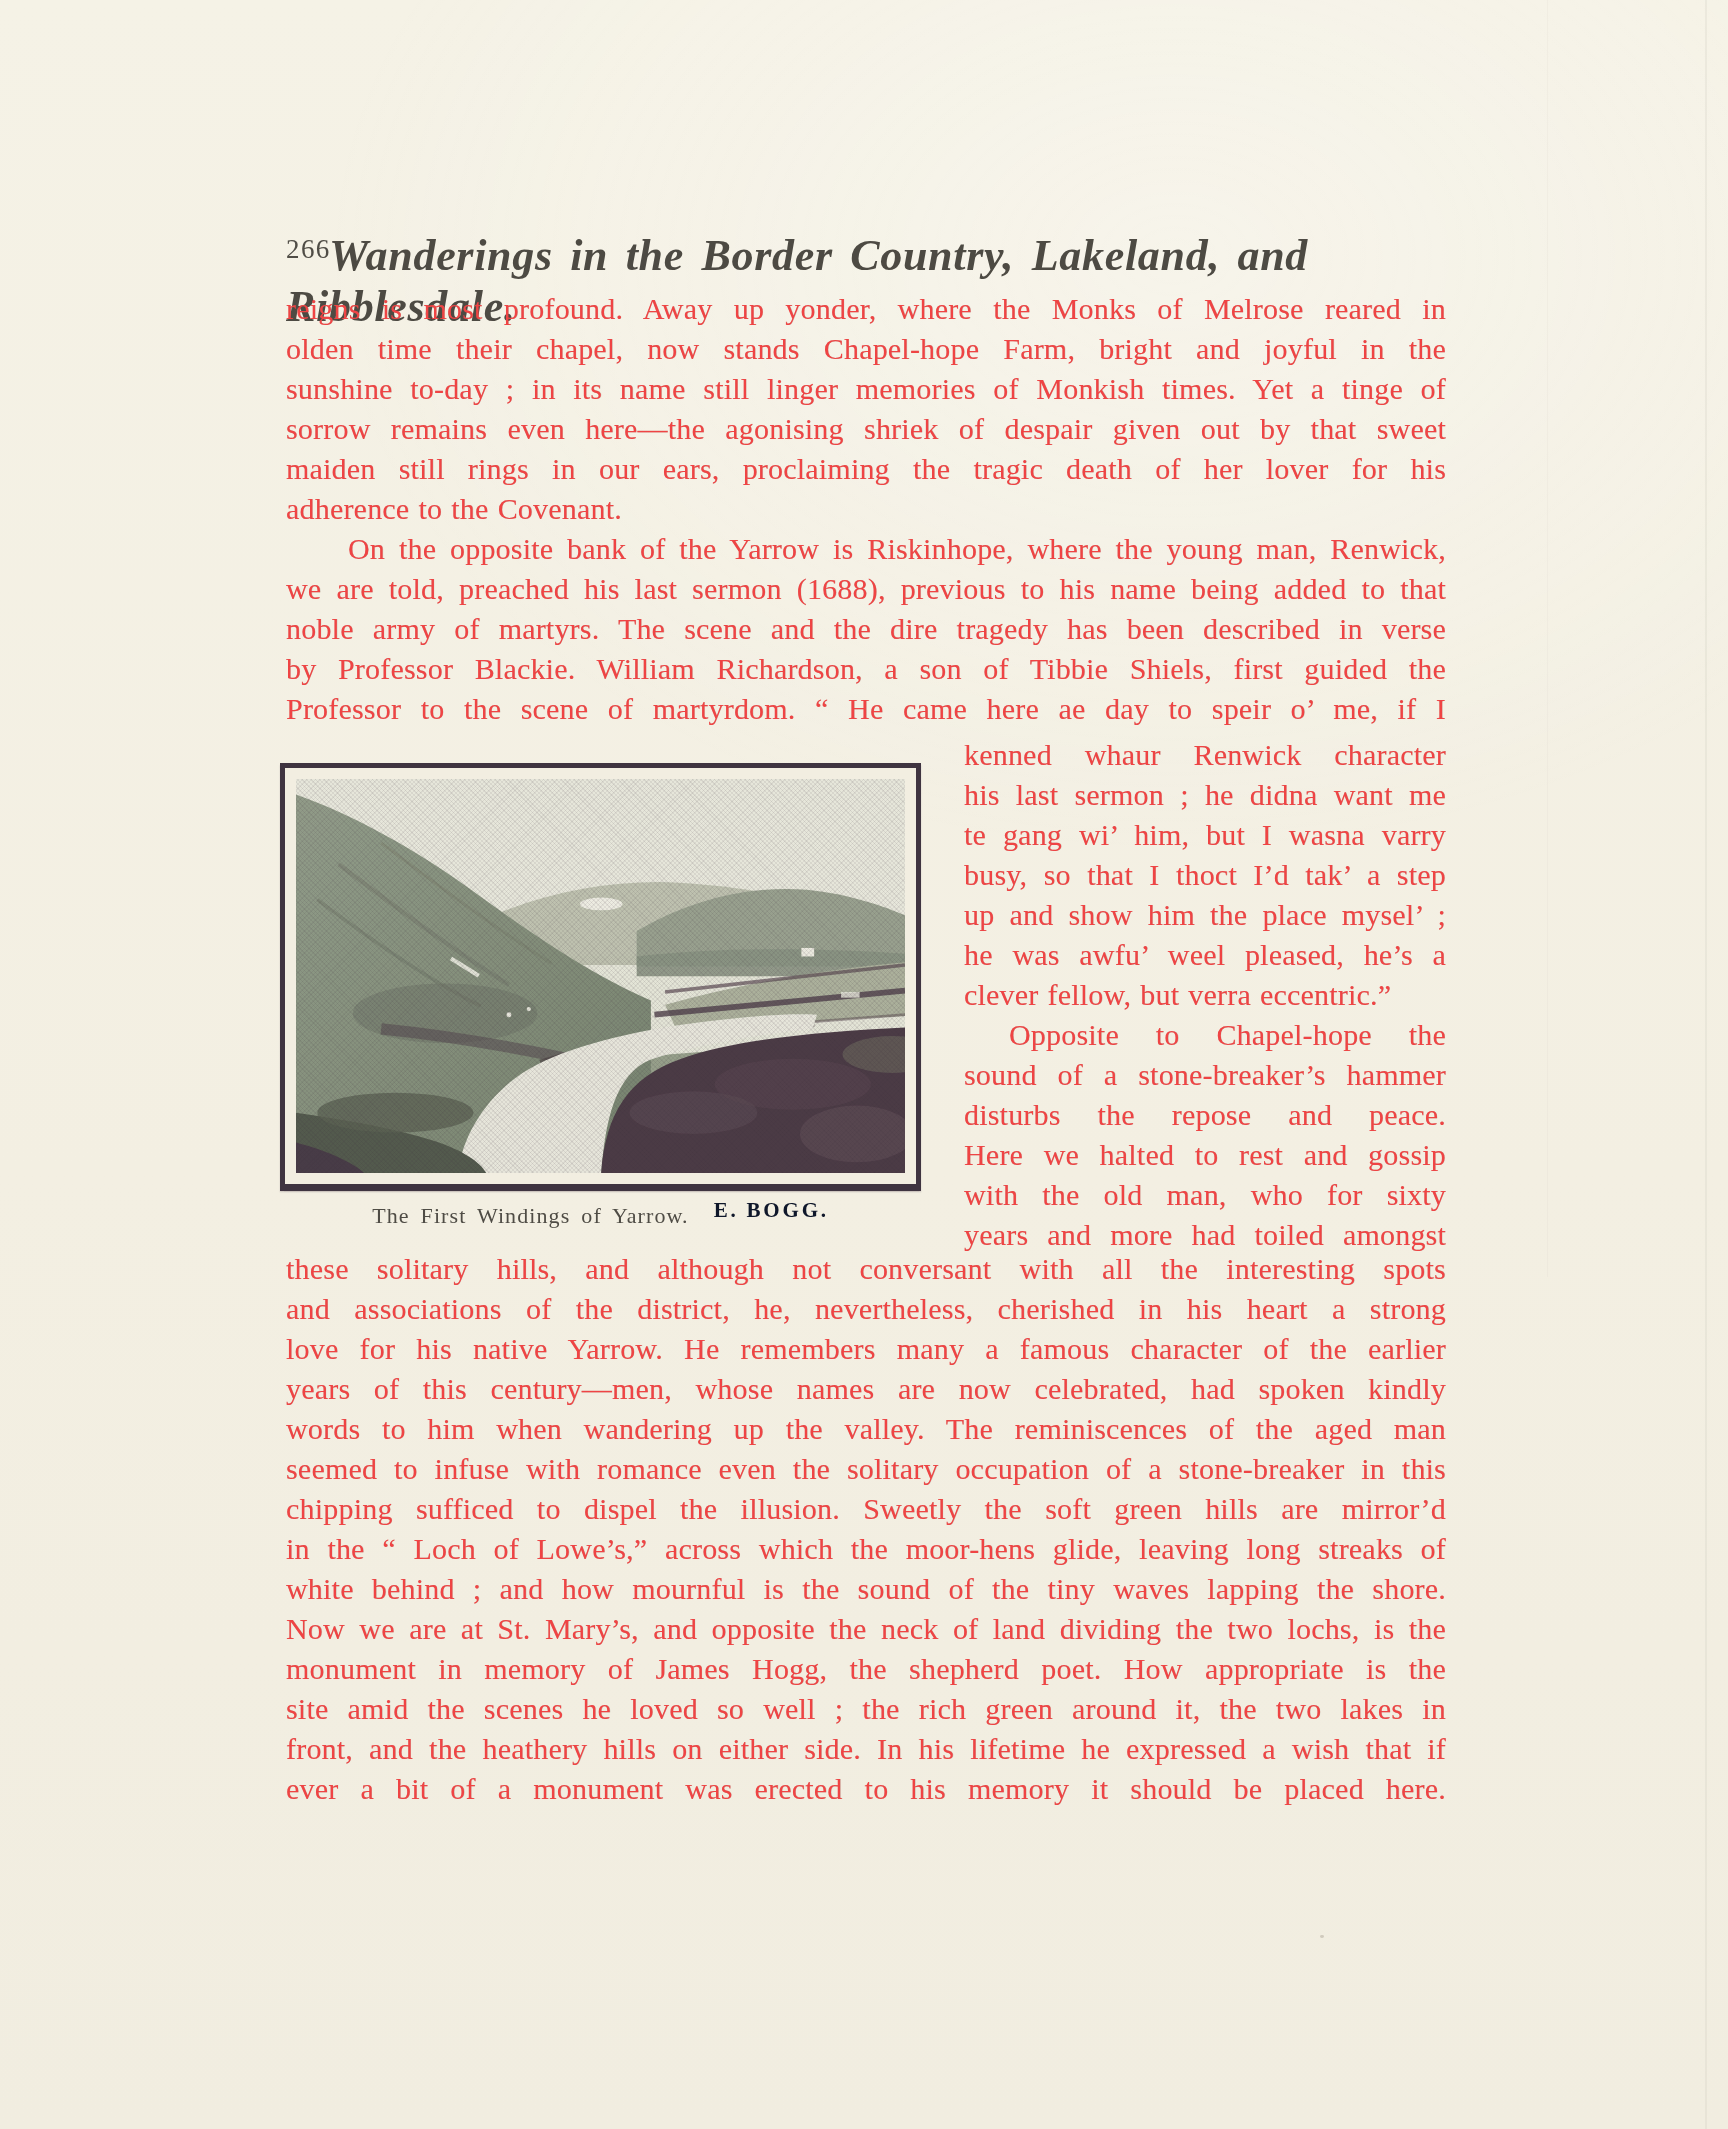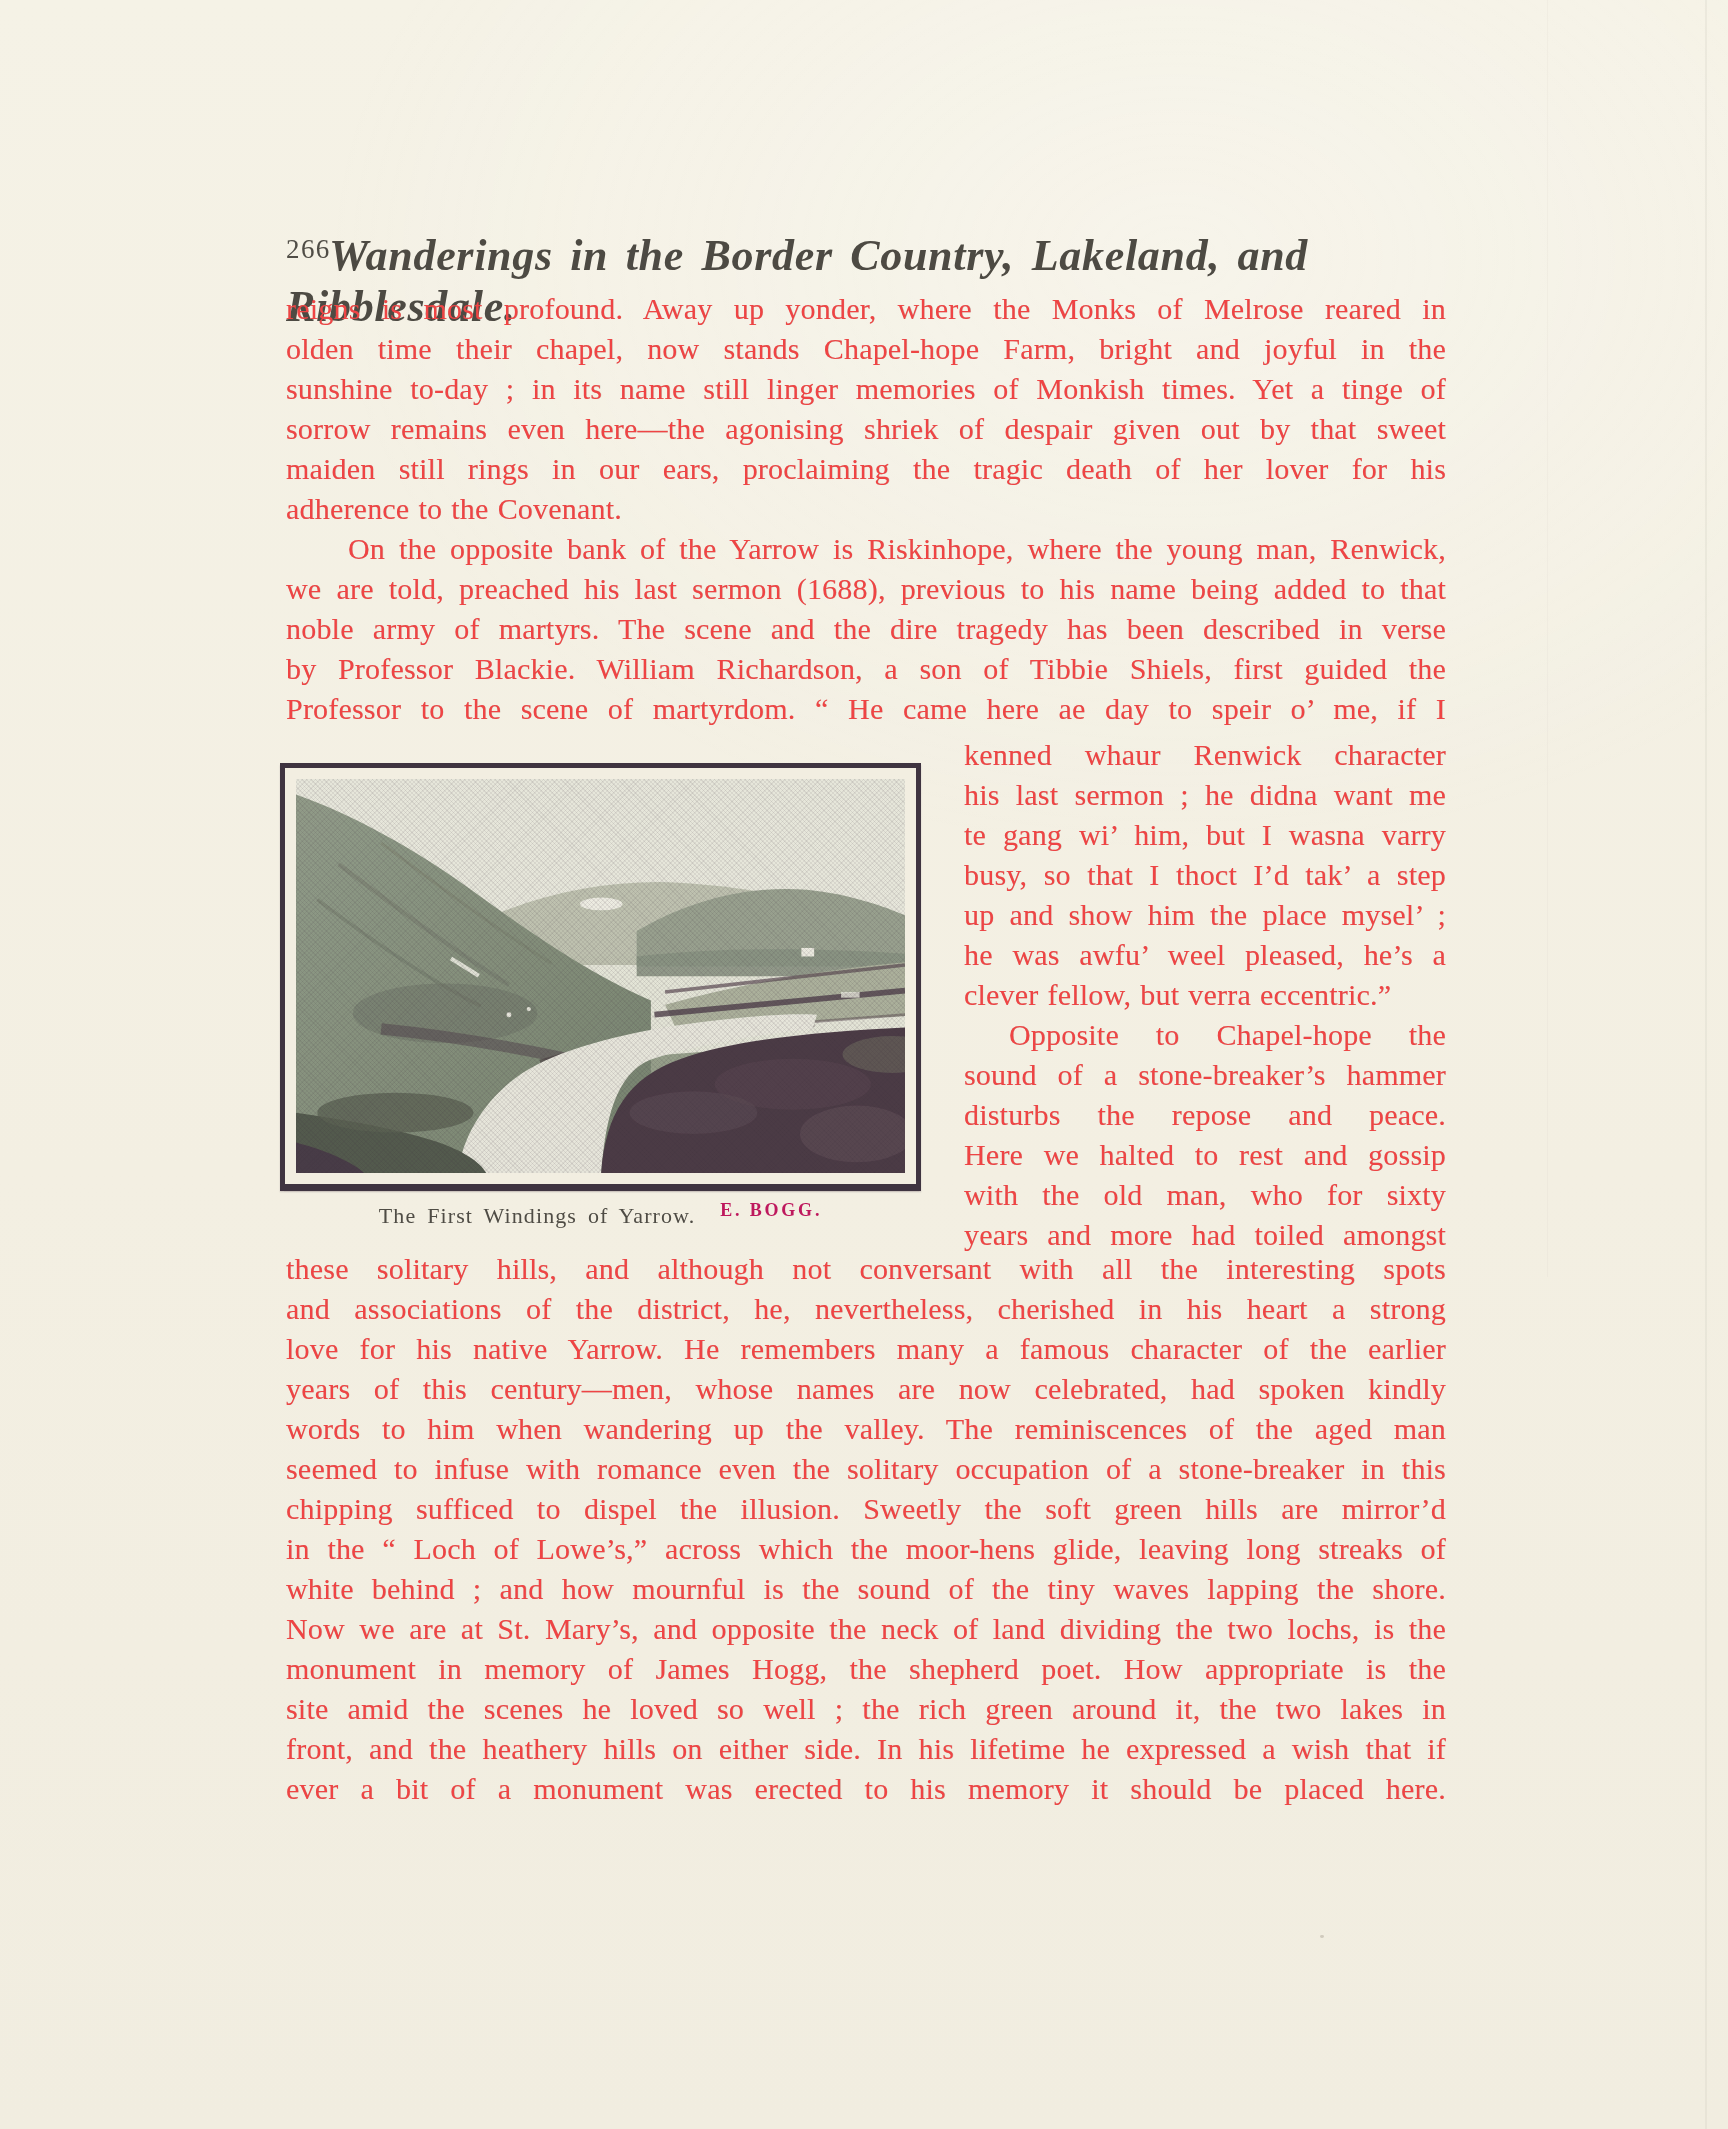--- a/index.html
+++ b/index.html
@@ -57,21 +57,21 @@
   }
 
   .caption-row{
     position:absolute;left:280px;top:1202px;width:641px;
     display:flex;justify-content:center;align-items:flex-start;gap:25px;
   }
   .caption-main{
     font-size:22px;letter-spacing:1.1px;word-spacing:4.3px;color:#4f4c45;line-height:28px;
   }
   .caption-credit{
-    font-size:18px;font-weight:600;letter-spacing:2.8px;color:#be185d;line-height:28px;
+    font-size:21px;font-weight:600;letter-spacing:2.8px;color:#0f172a;line-height:28px;
     transform:translateY(-5.7px);
   }
   .speck{position:absolute;width:3.6px;height:2.8px;border-radius:50%;background:rgba(110,100,85,.25);}
 </style>
 </head>
 <body>
 
 <div class="page">
 
   <div class="crease"></div>

